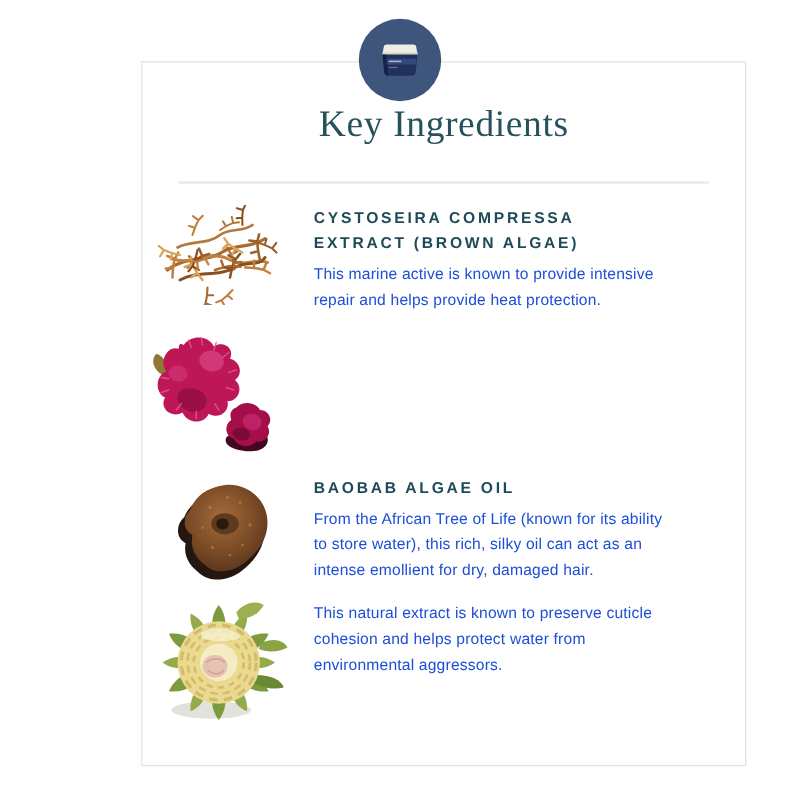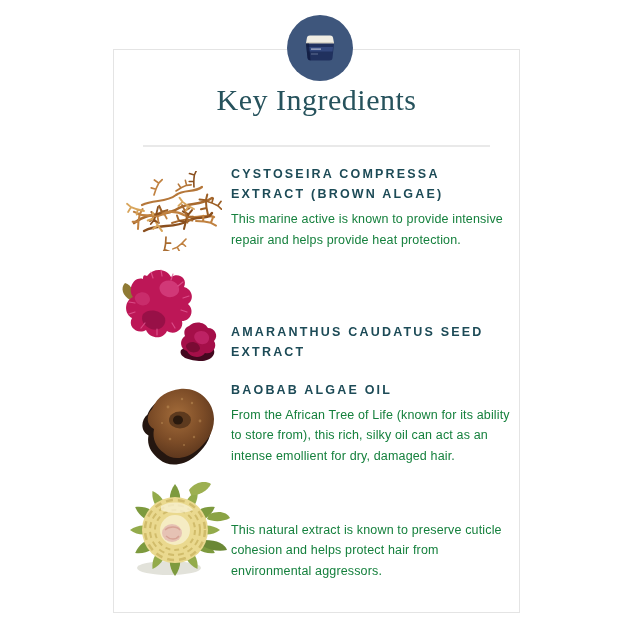--- a/index.html
+++ b/index.html
@@ -1,20 +1,20 @@
 <!DOCTYPE html>
 <html><head>
 <meta charset="utf-8">
 <style>
   * { margin:0; padding:0; box-sizing:border-box; }
   html,body { width:640px; height:640px; background:#ffffff; font-family:"Liberation Sans", sans-serif; }
   .stage { position:relative; width:640px; height:640px; background:#ffffff; overflow:hidden; }
 
   .card {
-    position:absolute; left:113px; top:49px; width:407px; height:564px;
+    position:absolute; left:113px; top:49px; width:484px; height:564px;
     background:#ffffff; border:1.5px solid #e4e4e4;
   }
 
   .badge {
     position:absolute; left:287px; top:15px; width:66px; height:66px;
     border-radius:50%; background:#3e567c; z-index:3;
     display:flex; align-items:center; justify-content:center;
   }
 
   .page-title {
@@ -23,33 +23,33 @@
     font-size:30px; line-height:36px; color:#26525c;
     font-weight:400; letter-spacing:0.5px;
   }
 
   .title-divider {
     margin:27px 29px 0 29px; height:0;
     border-top:2px solid #e9e9e9;
   }
 
   .rows { margin-top:17px; }
-  .row { display:flex; align-items:flex-end; margin-bottom:13px; }
+  .row { display:flex; align-items:flex-start; margin-bottom:13px;gap:20px; }
   .row-img {
     width:117px; flex:none; display:flex;
     justify-content:center; align-items:flex-start;
   }
   .row-text { width:288px; flex:none; padding-right:6px; }
 
   .ing-name {
     font-size:12.5px; font-weight:700; letter-spacing:2.2px;
     color:#1d4b57; line-height:20px; margin-bottom:5px;
   }
   .ing-desc {
-    font-size:12.5px; color:#15803d; line-height:20.8px;
+    font-size:12.5px; color:#1d4ed8; line-height:20.8px;
     letter-spacing:0.15px;
   }
 
   svg { display:block; }
 </style>
 </head>
 <body>
 
 <div class="stage">
 
@@ -138,21 +138,20 @@
             <path d="M64,86 C70,80 88,78 96,84 C100,90 94,97 84,97 C73,97 61,93 64,86 Z" fill="#43081f"></path>
 
             <path d="M72,62 C78,56 88,58 91,64 C98,64 102,72 97,77
                      C101,83 95,91 88,89 C84,95 73,94 70,87
                      C63,85 62,76 68,72 C66,66 69,63 72,62 Z" fill="#a50f49"></path>
             <path d="M80,68 C86,65 93,69 92,75 C91,81 83,82 79,77 C76,73 77,70 80,68 Z" fill="#d1337a" opacity="0.55"></path>
             <path d="M70,80 C74,76 82,78 83,84 C83,88 76,90 72,87 C69,84 68,82 70,80 Z" fill="#6f0a30" opacity="0.8"></path>
           </svg>
         </div>
         <div class="row-text">
-          <div class="ing-name">AMARANTHUS CAUDATUS SEED EXTRACT</div>
         </div>
       </div>
 
       <div class="row">
         <div class="row-img" style="padding-left:14px;">
           <svg width="92" height="86" viewBox="0 0 92 86">
             <defs>
               <radialGradient id="seedg" cx="45%" cy="38%" r="70%">
                 <stop offset="0%" stop-color="#a36c3a"></stop>
                 <stop offset="55%" stop-color="#7c4c27"></stop>
@@ -178,21 +177,21 @@
                 <circle cx="60" cy="56" r="1.2"></circle>
               <circle cx="36" cy="58" r="1.3"></circle>
                 <circle cx="28" cy="42" r="1.1"></circle>
               <circle cx="50" cy="64" r="1.1"></circle>
                 <circle cx="48" cy="18" r="1.2"></circle>
             </g>
           </svg>
         </div>
         <div class="row-text">
           <div class="ing-name">BAOBAB ALGAE OIL</div>
-          <div class="ing-desc">From the African Tree of Life (known for its ability to store from), this rich, silky oil can act as an intense emollient for dry, damaged hair.</div>
+          <div class="ing-desc">From the African Tree of Life (known for its ability to store water), this rich, silky oil can act as an intense emollient for dry, damaged hair.</div>
         </div>
       </div>
 
       <div class="row">
         <div class="row-img" style="padding-left:10px;">
           <svg width="106" height="102" viewBox="0 0 106 102">
 
             <ellipse cx="44" cy="88" rx="32" ry="7" fill="#d3d3c6" opacity="0.65"></ellipse>
 
             <g transform="translate(50,50)">
@@ -229,19 +228,19 @@
             <ellipse cx="47" cy="53" rx="10" ry="9" fill="#e6c2b4"></ellipse>
             <g stroke="#d6a092" stroke-width="1.4" fill="none" opacity="0.9">
               <path d="M40,50 C44,46 52,46 55,50"></path>
               <path d="M41,56 C45,60 51,60 54,56"></path>
             </g>
 
             <path d="M36,26 C46,20 62,22 68,30 C60,34 44,34 36,30 Z" fill="#f7f0cf" opacity="0.8"></path>
           </svg>
         </div>
         <div class="row-text">
-          <div class="ing-desc">This natural extract is known to preserve cuticle cohesion and helps protect hair from environmental aggressors.</div>
+          <div class="ing-desc">This natural extract is known to preserve cuticle cohesion and helps protect water from environmental aggressors.</div>
         </div>
       </div>
 
     </div>
   </div>
 </div>
 
 </body></html>

